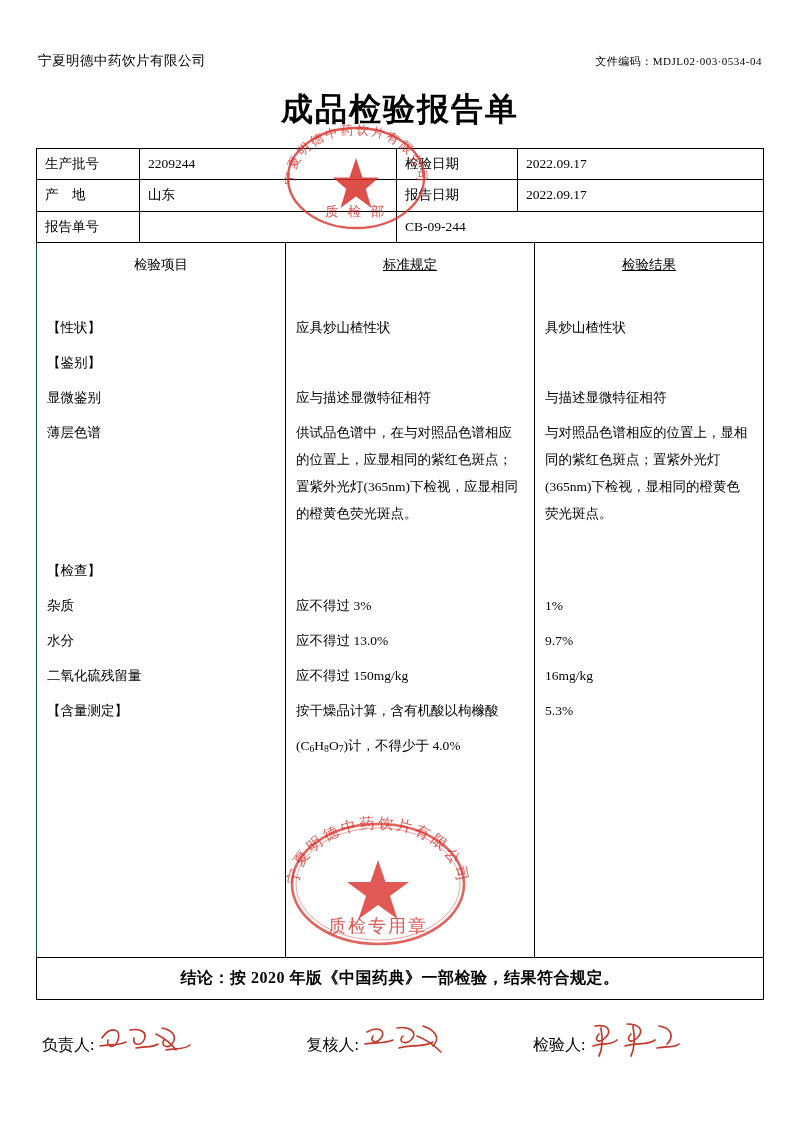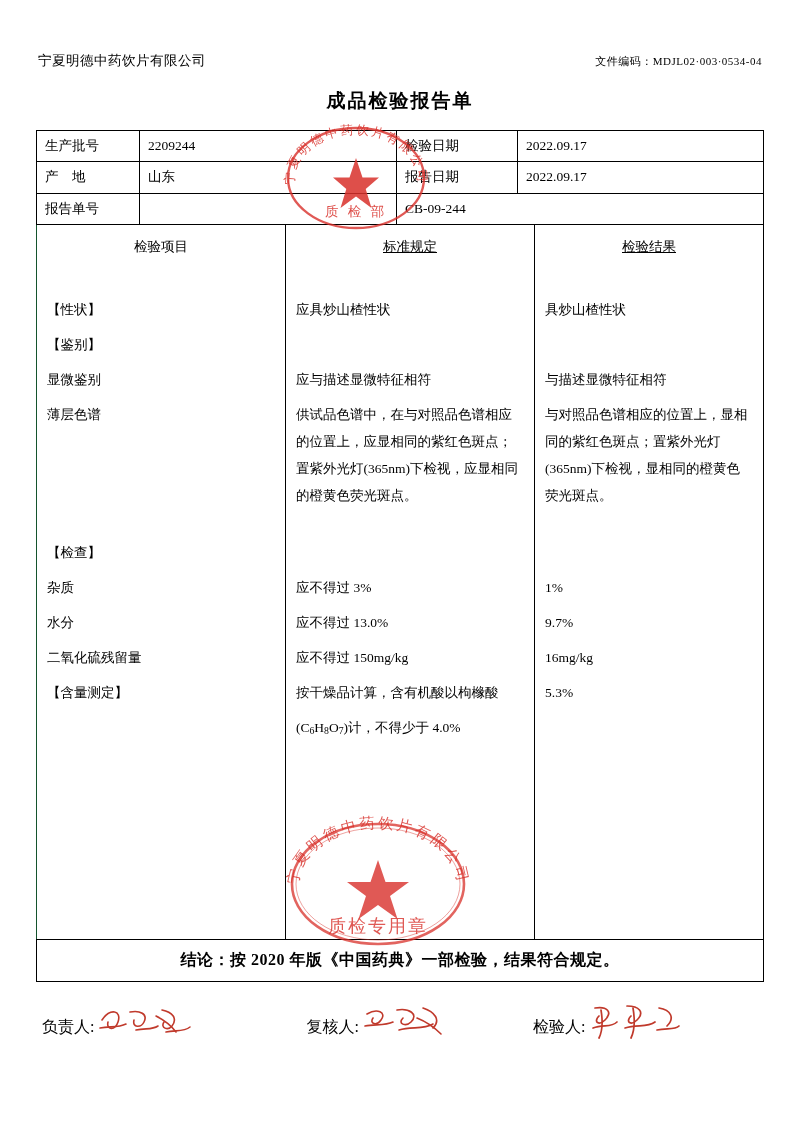--- a/index.html
+++ b/index.html
@@ -31,21 +31,21 @@
     font-size: 13.5px;
     letter-spacing: 0.5px;
     padding: 0 2px 8px 2px;
   }
   .header-company { font-size: 13.5px; }
   .header-docno { font-size: 11px; font-family: "Liberation Serif", serif; }
 
   
   .title {
     text-align: center;
-    font-size: 19px;
+    font-size: 32px;
     font-weight: bold;
     letter-spacing: 2px;
     margin: 10px 0 16px 0;
     font-family: "Liberation Serif", "DejaVu Serif", serif;
   }
 
   
   table.main {
     width: 100%;
     border-collapse: collapse;

